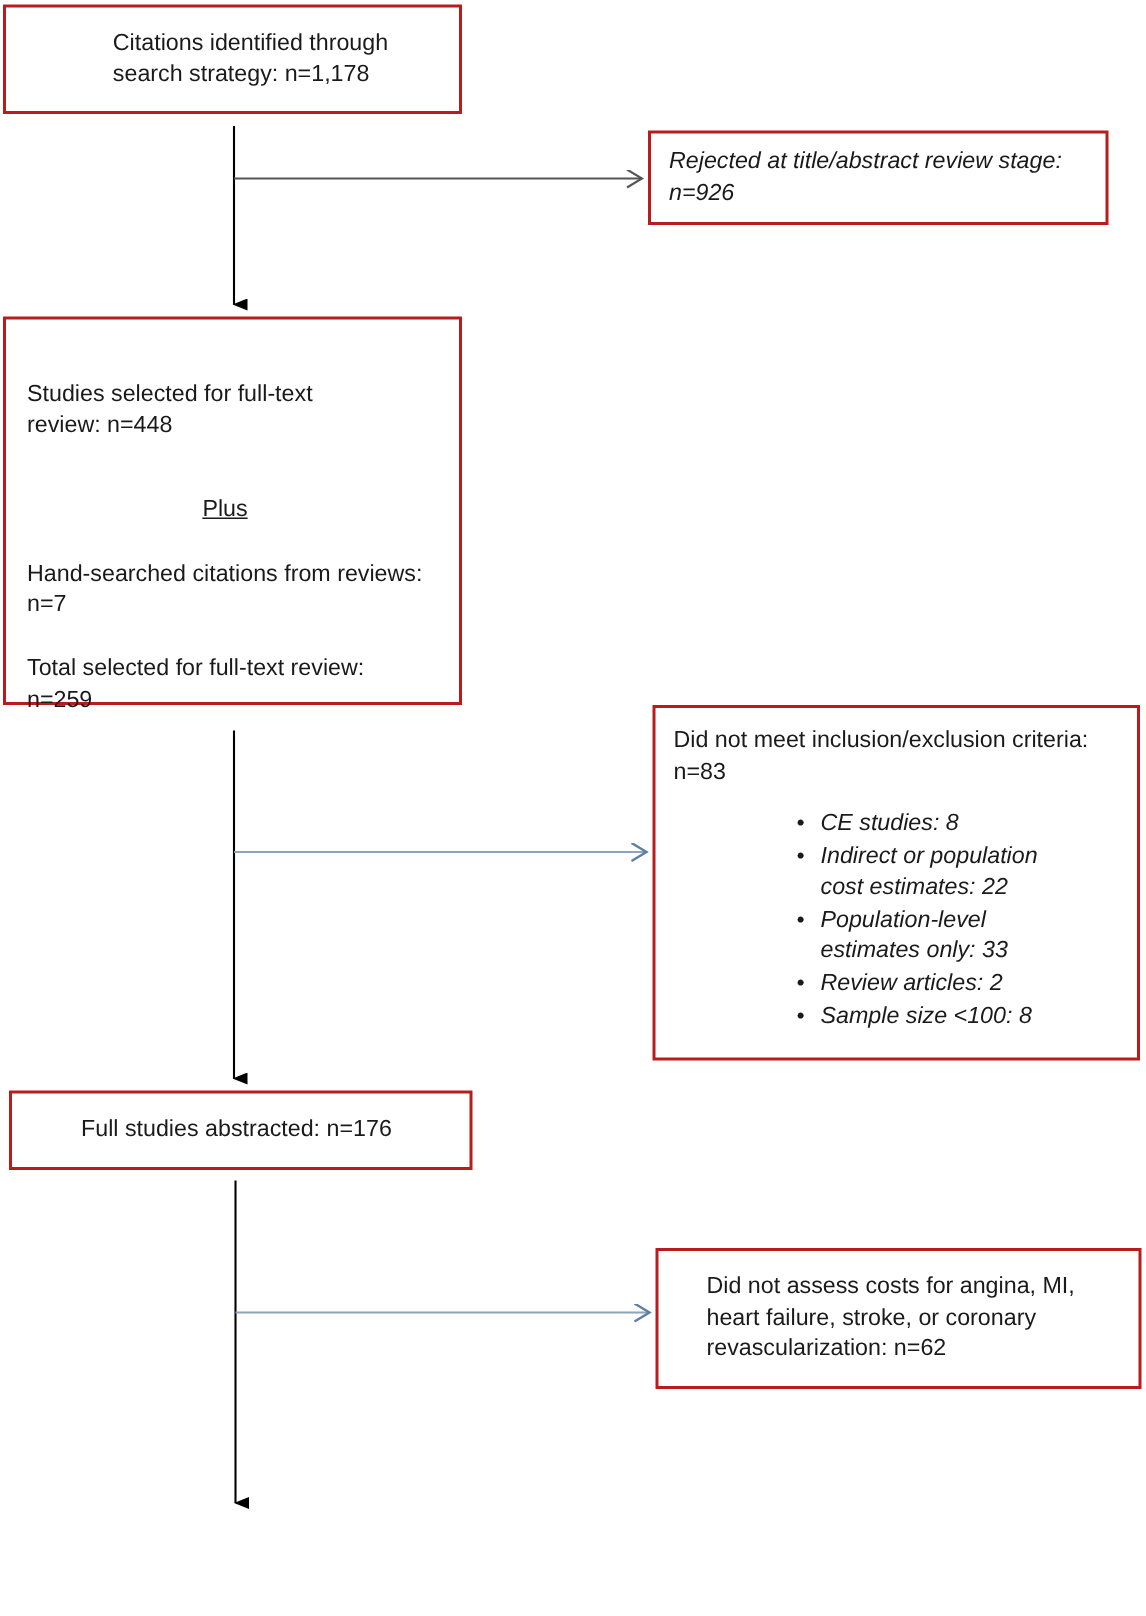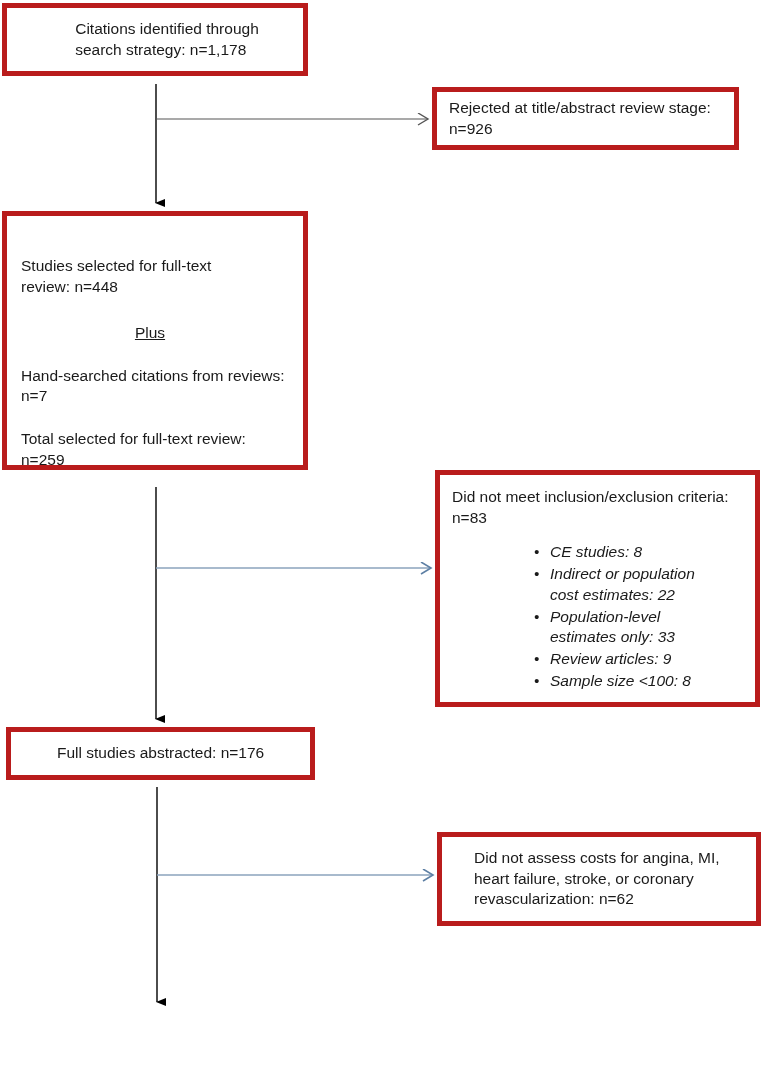--- a/index.html
+++ b/index.html
@@ -17,49 +17,49 @@
   }
   #flow {
     position: absolute;
     left: 0; top: 0;
     width: 764px;
     height: 1077px;
   }
   .node {
     position: absolute;
     box-sizing: border-box;
-    border: 5px solid #b91c1c;
+    border: 2px solid #b91c1c;
     background: #ffffff;
     font-size: 15.5px;
     line-height: 1.33;
     color: #1a1a1a;
   }
   .txt {
     display: block;
     white-space: pre-line;
   }
   
   #node-citations {
     left: 2px; top: 3px; width: 306px; height: 73px;
     display: flex; align-items: center; justify-content: center;
   }
   #node-citations .inner { padding-left: 34px; padding-right: 10px; }
   #node-rejected {
     left: 432px; top: 87px; width: 307px; height: 63px;
     display: flex; align-items: center;
   }
-  #node-rejected .inner { padding-left: 12px; padding-right: 8px; }
+  #node-rejected .inner { padding-left: 12px; padding-right: 8px; font-style: italic; }
   #node-selected {
     left: 2px; top: 211px; width: 306px; height: 259px;
     padding: 20px 8px 0 14px;
   }
   #node-selected .line-a { margin: 20px 0 0 0; }
   #node-selected .plus-wrap {
     text-align: center;
-    margin: 26px 0 22px 0;
+    margin: 36px 0 22px 0;
     padding-right: 16px;
   }
   #node-selected .plus {
     text-decoration: underline;
   }
   #node-selected .line-b { margin: 0 0 22px 0; }
   #node-selected .line-c { margin: 0; }
   #node-excluded {
     left: 435px; top: 470px; width: 325px; height: 237px;
     padding: 12px 6px 0 12px;
@@ -172,21 +172,21 @@
       </li>
       <li>
         <span class="txt">Indirect or population
 cost estimates: 22</span>
       </li>
       <li>
         <span class="txt">Population-level
 estimates only: 33</span>
       </li>
       <li>
-        <span class="txt">Review articles: 9</span>
+        <span class="txt">Review articles: 2</span>
       </li>
       <li>
         <span class="txt">Sample size &lt;100: 8</span>
       </li>
     </ul>
   </div>
 
   <div class="node" id="node-abstracted">
     <div class="inner">
       <span class="txt">Full studies abstracted: n=176</span>

